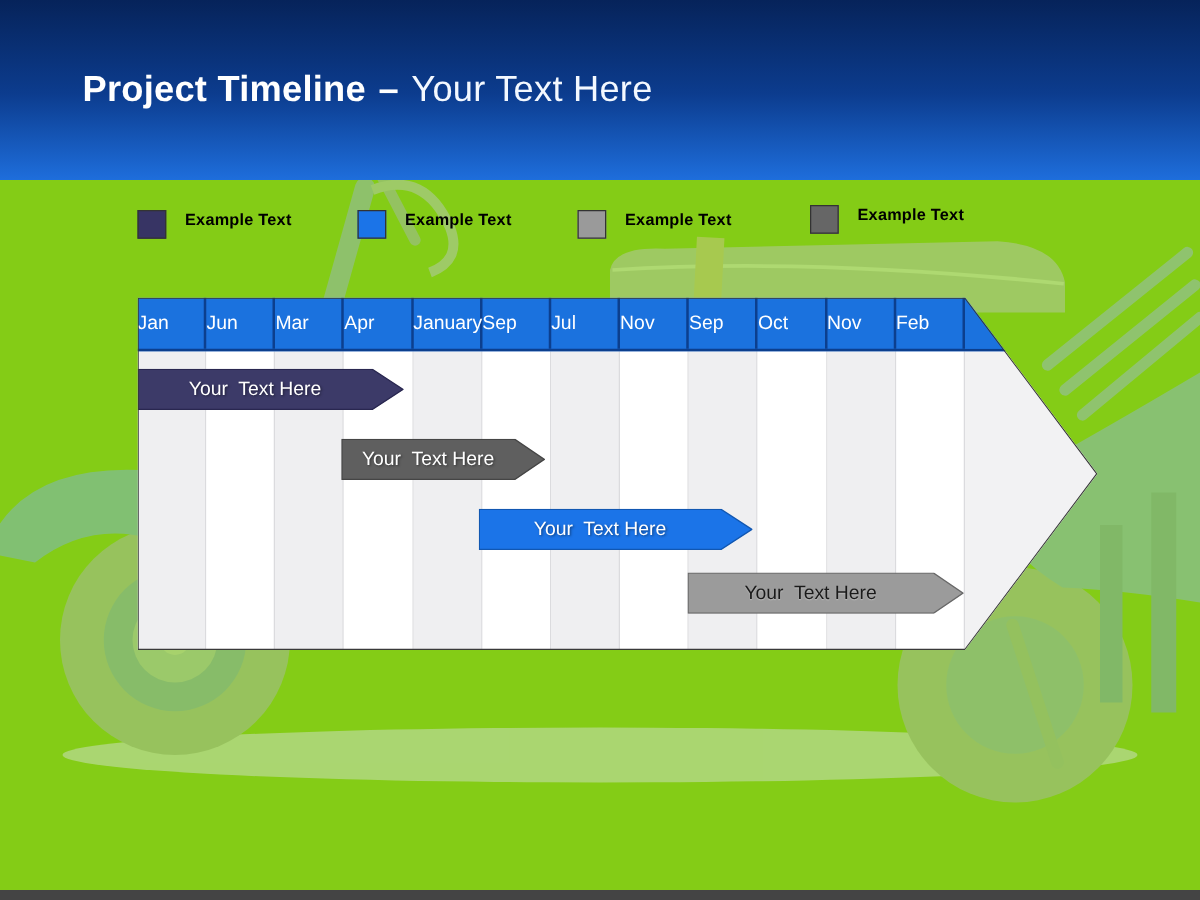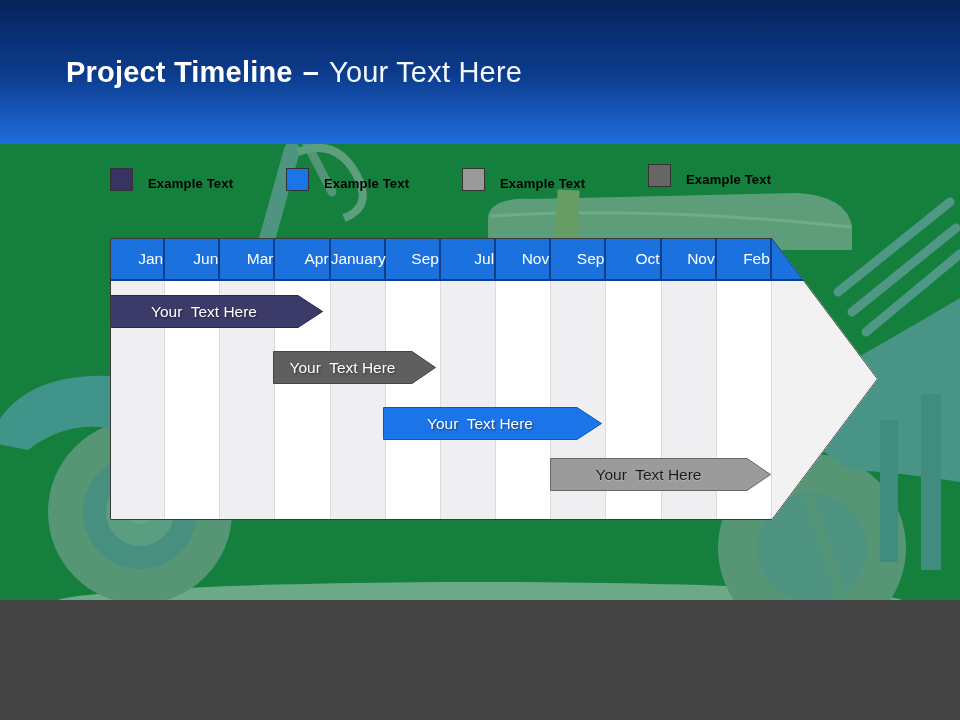--- a/index.html
+++ b/index.html
@@ -1,54 +1,54 @@
 <!DOCTYPE html>
 <html><head>
 <meta charset="utf-8">
 <style>
   html,body{margin:0;padding:0;background:#444;}
   .slide{
-    position:relative;width:960px;height:600px;overflow:hidden;
-    background:#15803d;
+    position:relative;width:960px;height:712px;overflow:hidden;
+    background:#84cc16;
     font-family:"Liberation Sans",sans-serif;
   }
   
   .banner{
     position:absolute;left:0;top:0;width:960px;height:144px;
     background:linear-gradient(180deg,#06235a 0%,#0c3c8e 52%,#1e6edc 100%);
   }
   .banner-title{
     position:absolute;left:66px;top:0;height:144px;
     display:flex;align-items:center;
     color:#fff;font-size:29px;letter-spacing:.2px;white-space:pre;
   }
   .t-bold{font-weight:700;}
   .t-dash{font-weight:700;margin:0 10px;}
   .t-light{font-weight:400;color:#f3f8ff;}
   
   .scooter{position:absolute;left:0;top:0;z-index:0;}
   
-  .legend-item{position:absolute;top:168px;display:flex;align-items:flex-end;z-index:3;}
+  .legend-item{position:absolute;top:168px;display:flex;align-items:flex-start;z-index:3;}
   .legend-item.raised{top:164px;}
   .swatch{width:23px;height:23px;border:1px solid #333;box-sizing:border-box;}
   .legend-label{margin-left:15px;font-size:13px;font-weight:700;color:#000;letter-spacing:.2px;}
   
   .timeline{
     position:absolute;left:110px;top:238px;width:768px;height:282px;z-index:2;
     background:#f2f2f3;
     clip-path:polygon(0 0,662px 0,768px 141px,662px 282px,0 282px);
   }
   .tl-header{
     position:absolute;left:0;top:0;width:768px;height:43px;
     display:flex;background:#1b72de;border-bottom:2px solid #0c3f8e;box-sizing:border-box;
   }
   .month-cell{
     width:55.1667px;flex:0 0 55.1667px;box-sizing:border-box;
     border-right:2px solid #0c3f8e;
-    color:#fff;font-size:15.5px;line-height:41px;text-align:right;
+    color:#fff;font-size:15.5px;line-height:41px;text-align:left;
   }
   .header-filler{flex:1;background:#1b72de;}
   .tl-cols{position:absolute;left:0;top:43px;width:662px;height:239px;display:flex;}
   .col{width:55.1667px;flex:0 0 55.1667px;box-sizing:border-box;border-right:1px solid #dbdbde;background:#fff;}
   .col.alt{background:#efeff1;}
   .tl-outline{position:absolute;left:0;top:0;pointer-events:none;z-index:6;}
   
   .bar{position:absolute;height:33px;z-index:5;}
   .bar svg{position:absolute;left:0;top:0;}
   .bar-label{

